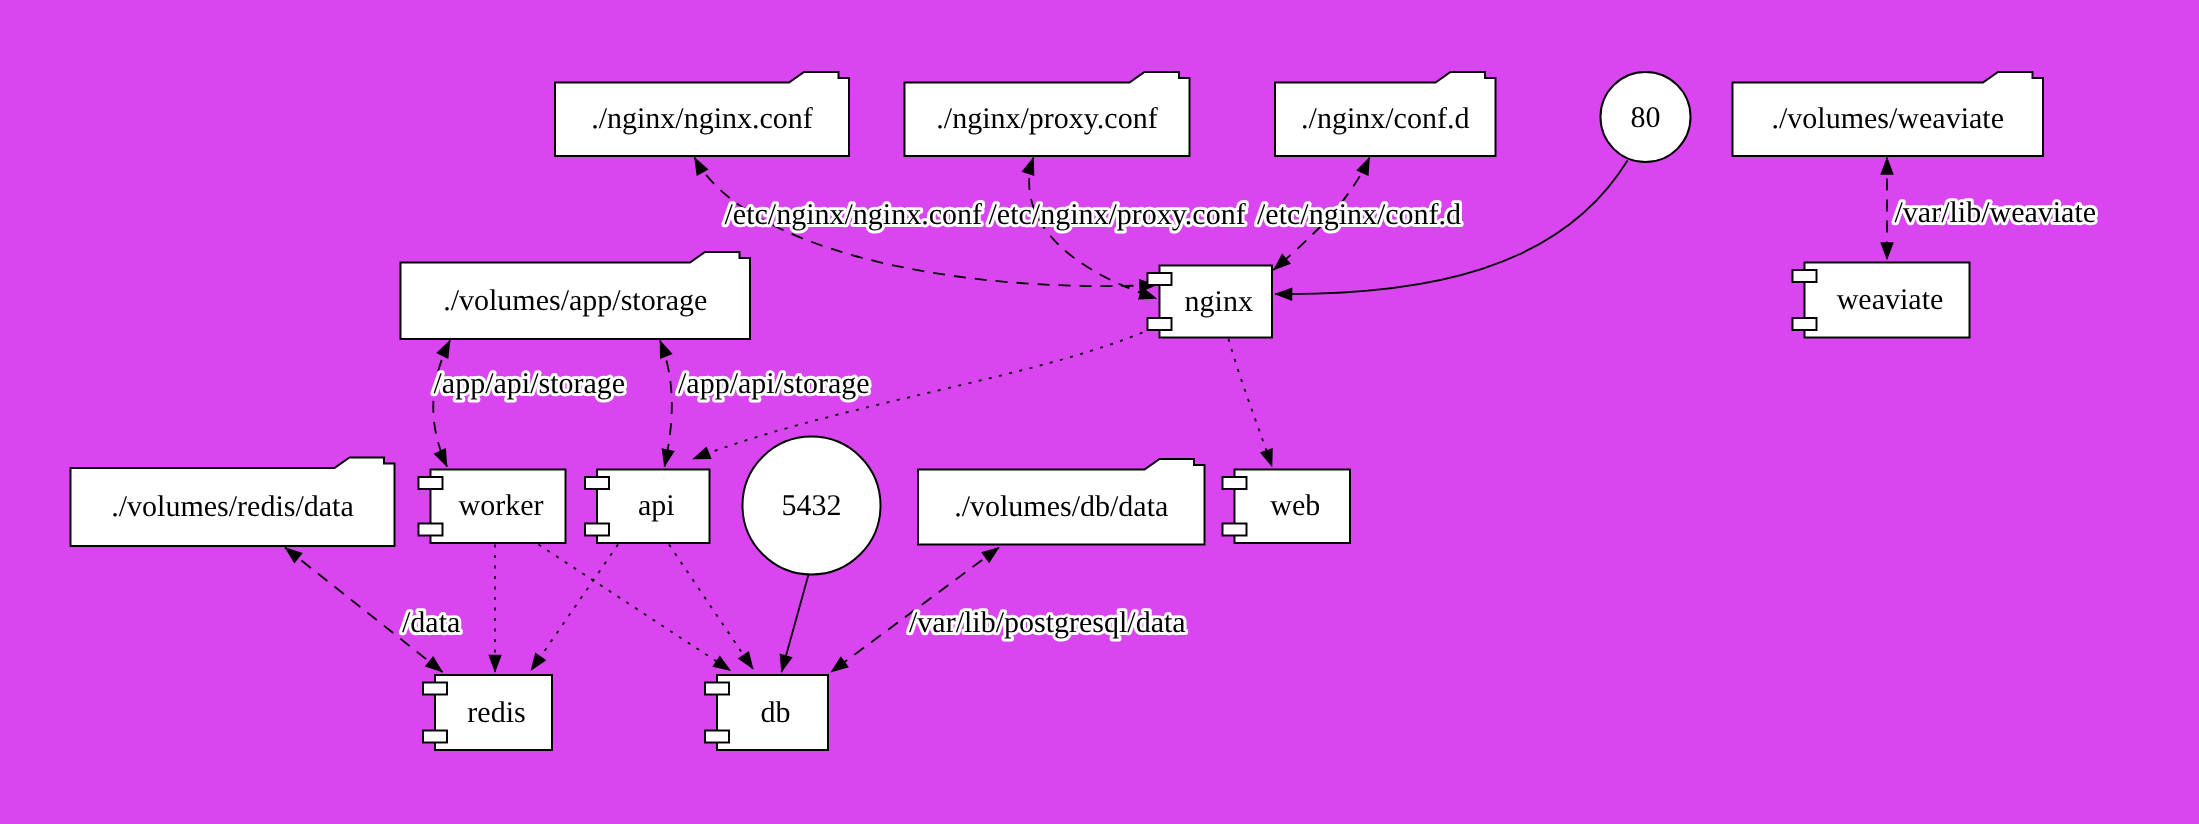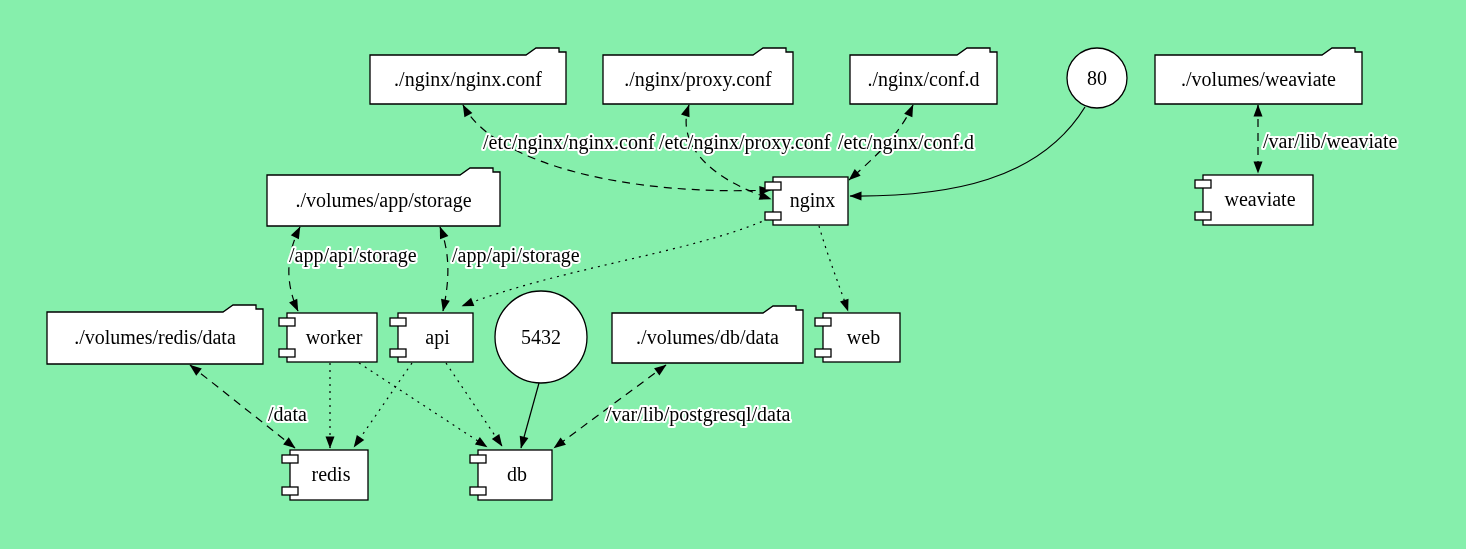--- a/index.html
+++ b/index.html
@@ -4,21 +4,21 @@
 <style>
   html, body {
     margin: 0;
     padding: 0;
     background: #ffffff;
   }
   .canvas {
     position: relative;
     width: 1466px;
     height: 549px;
-    background: #86efac;
+    background: #d946ef;
     overflow: hidden;
   }
   svg {
     display: block;
   }
   svg text {
     font-family: "Liberation Serif", "DejaVu Serif", serif;
     font-size: 20px;
     fill: #000000;
   }

